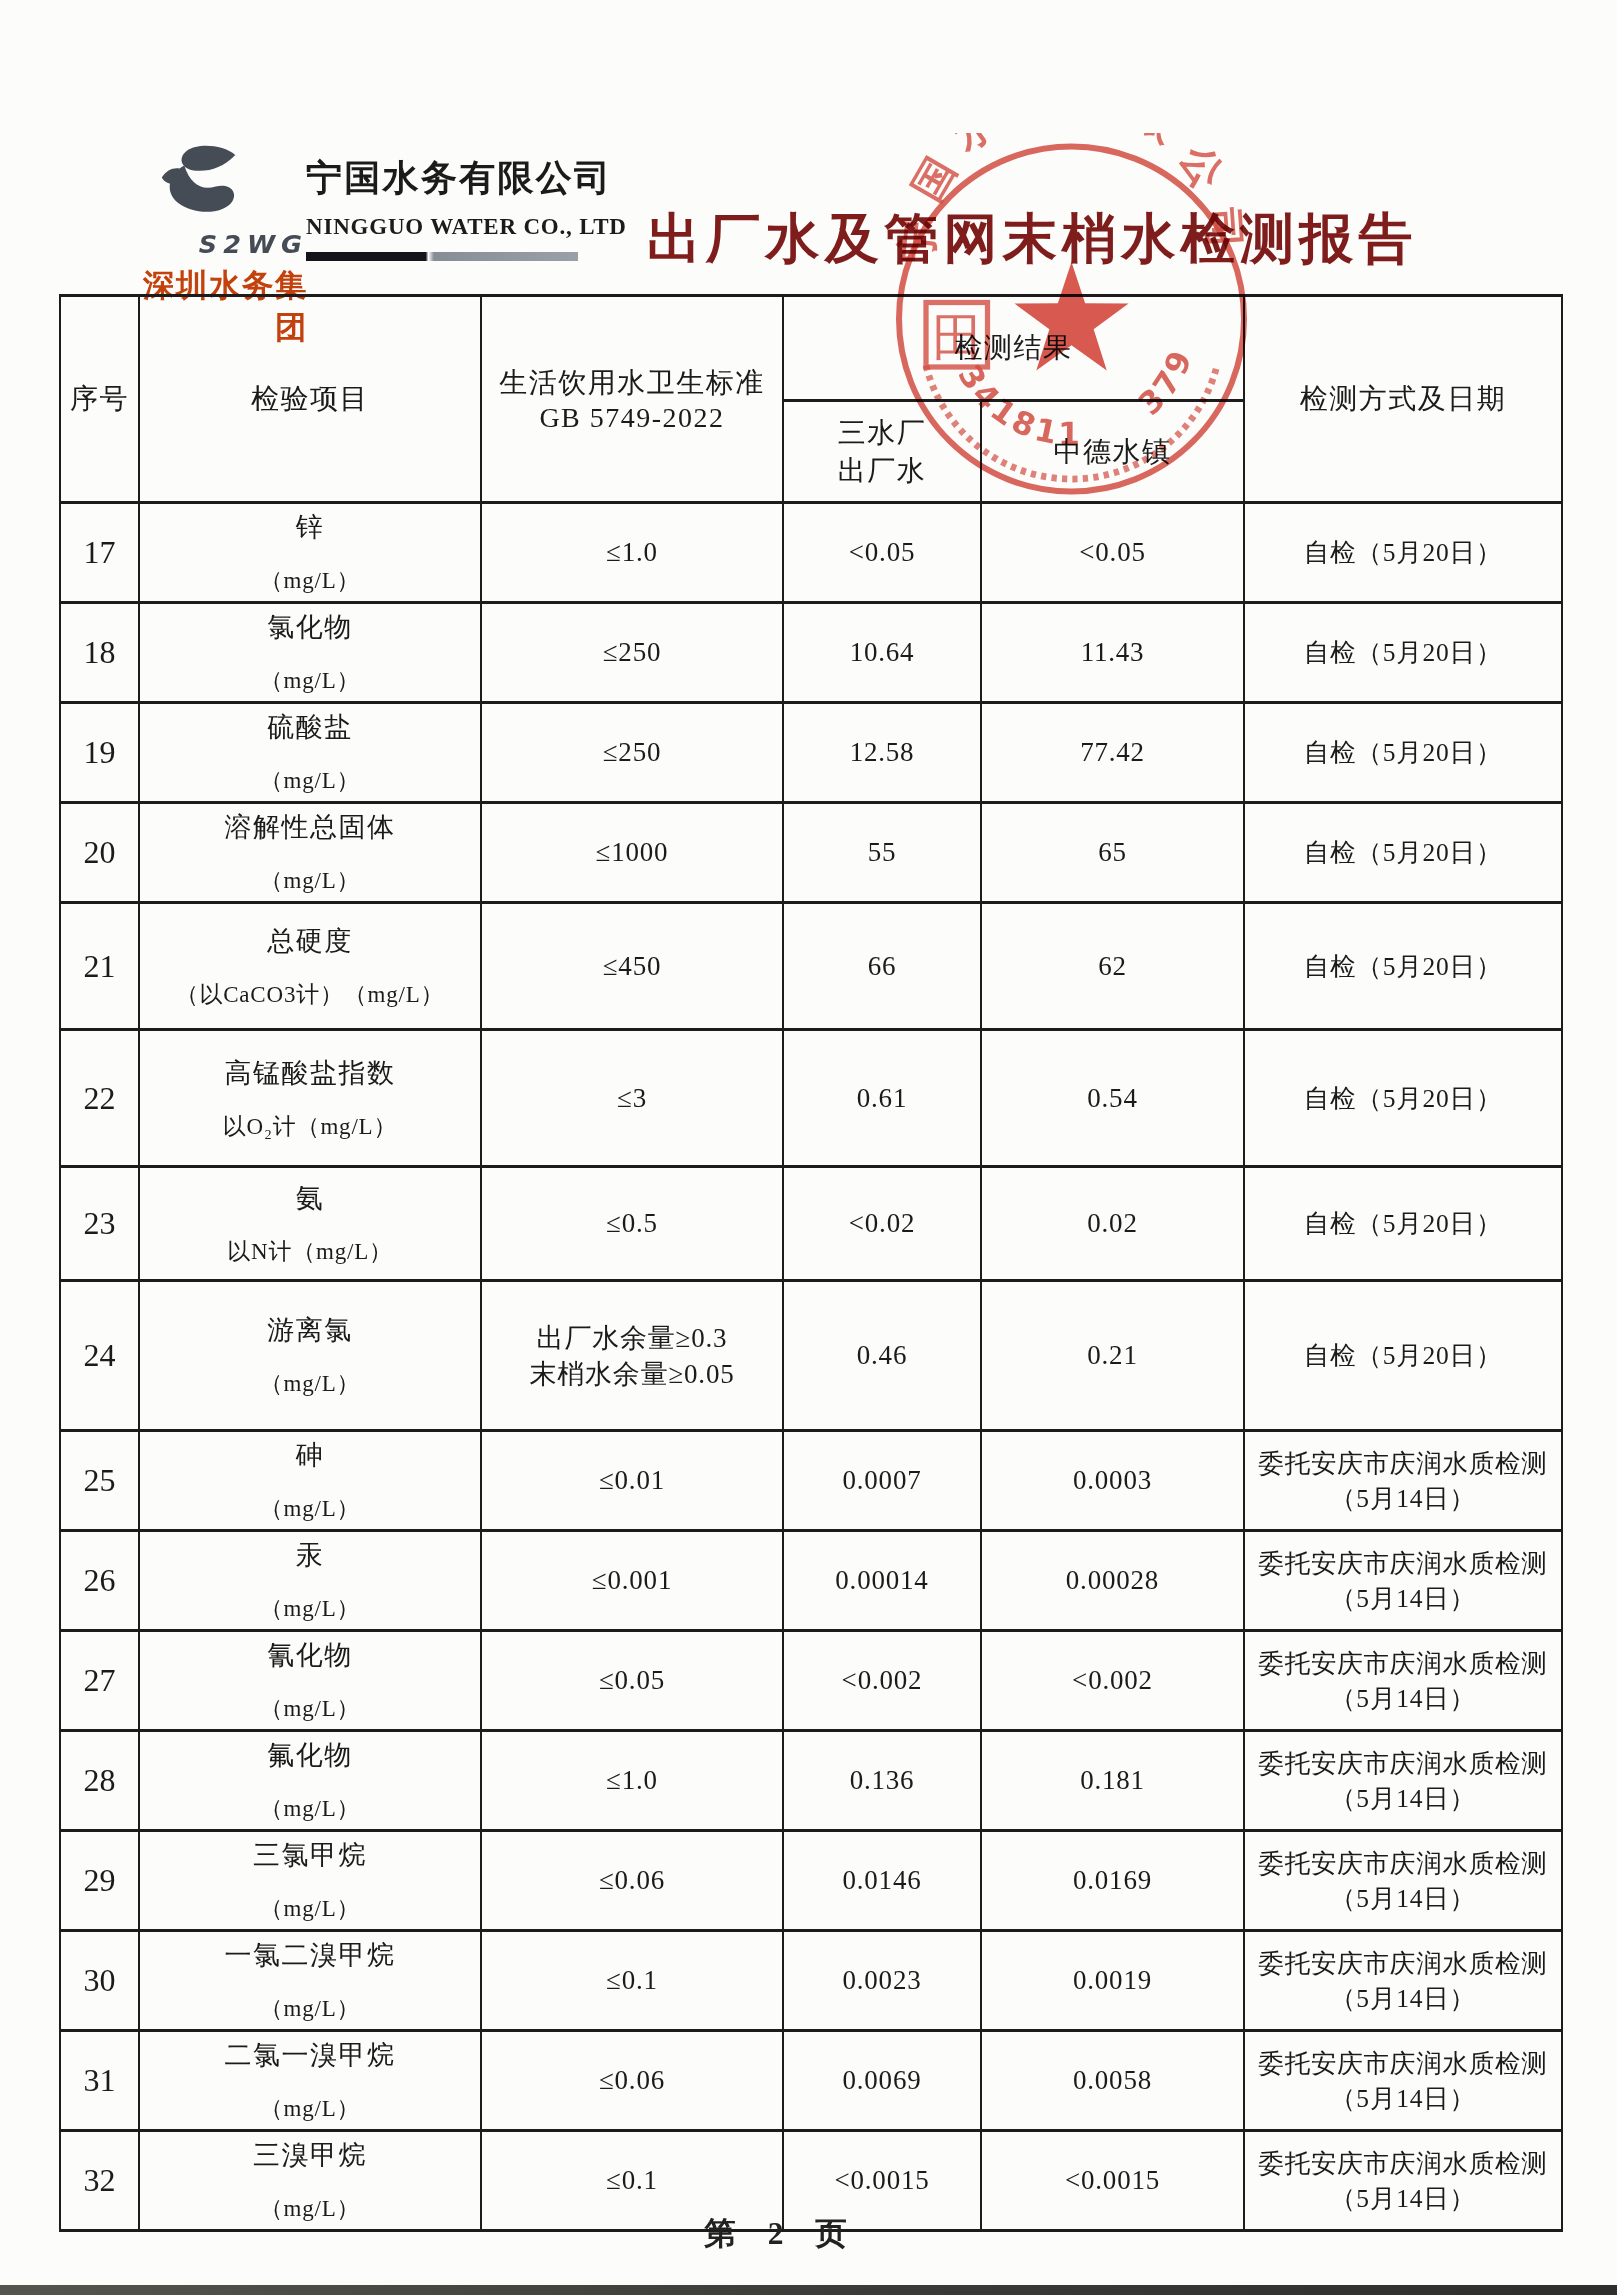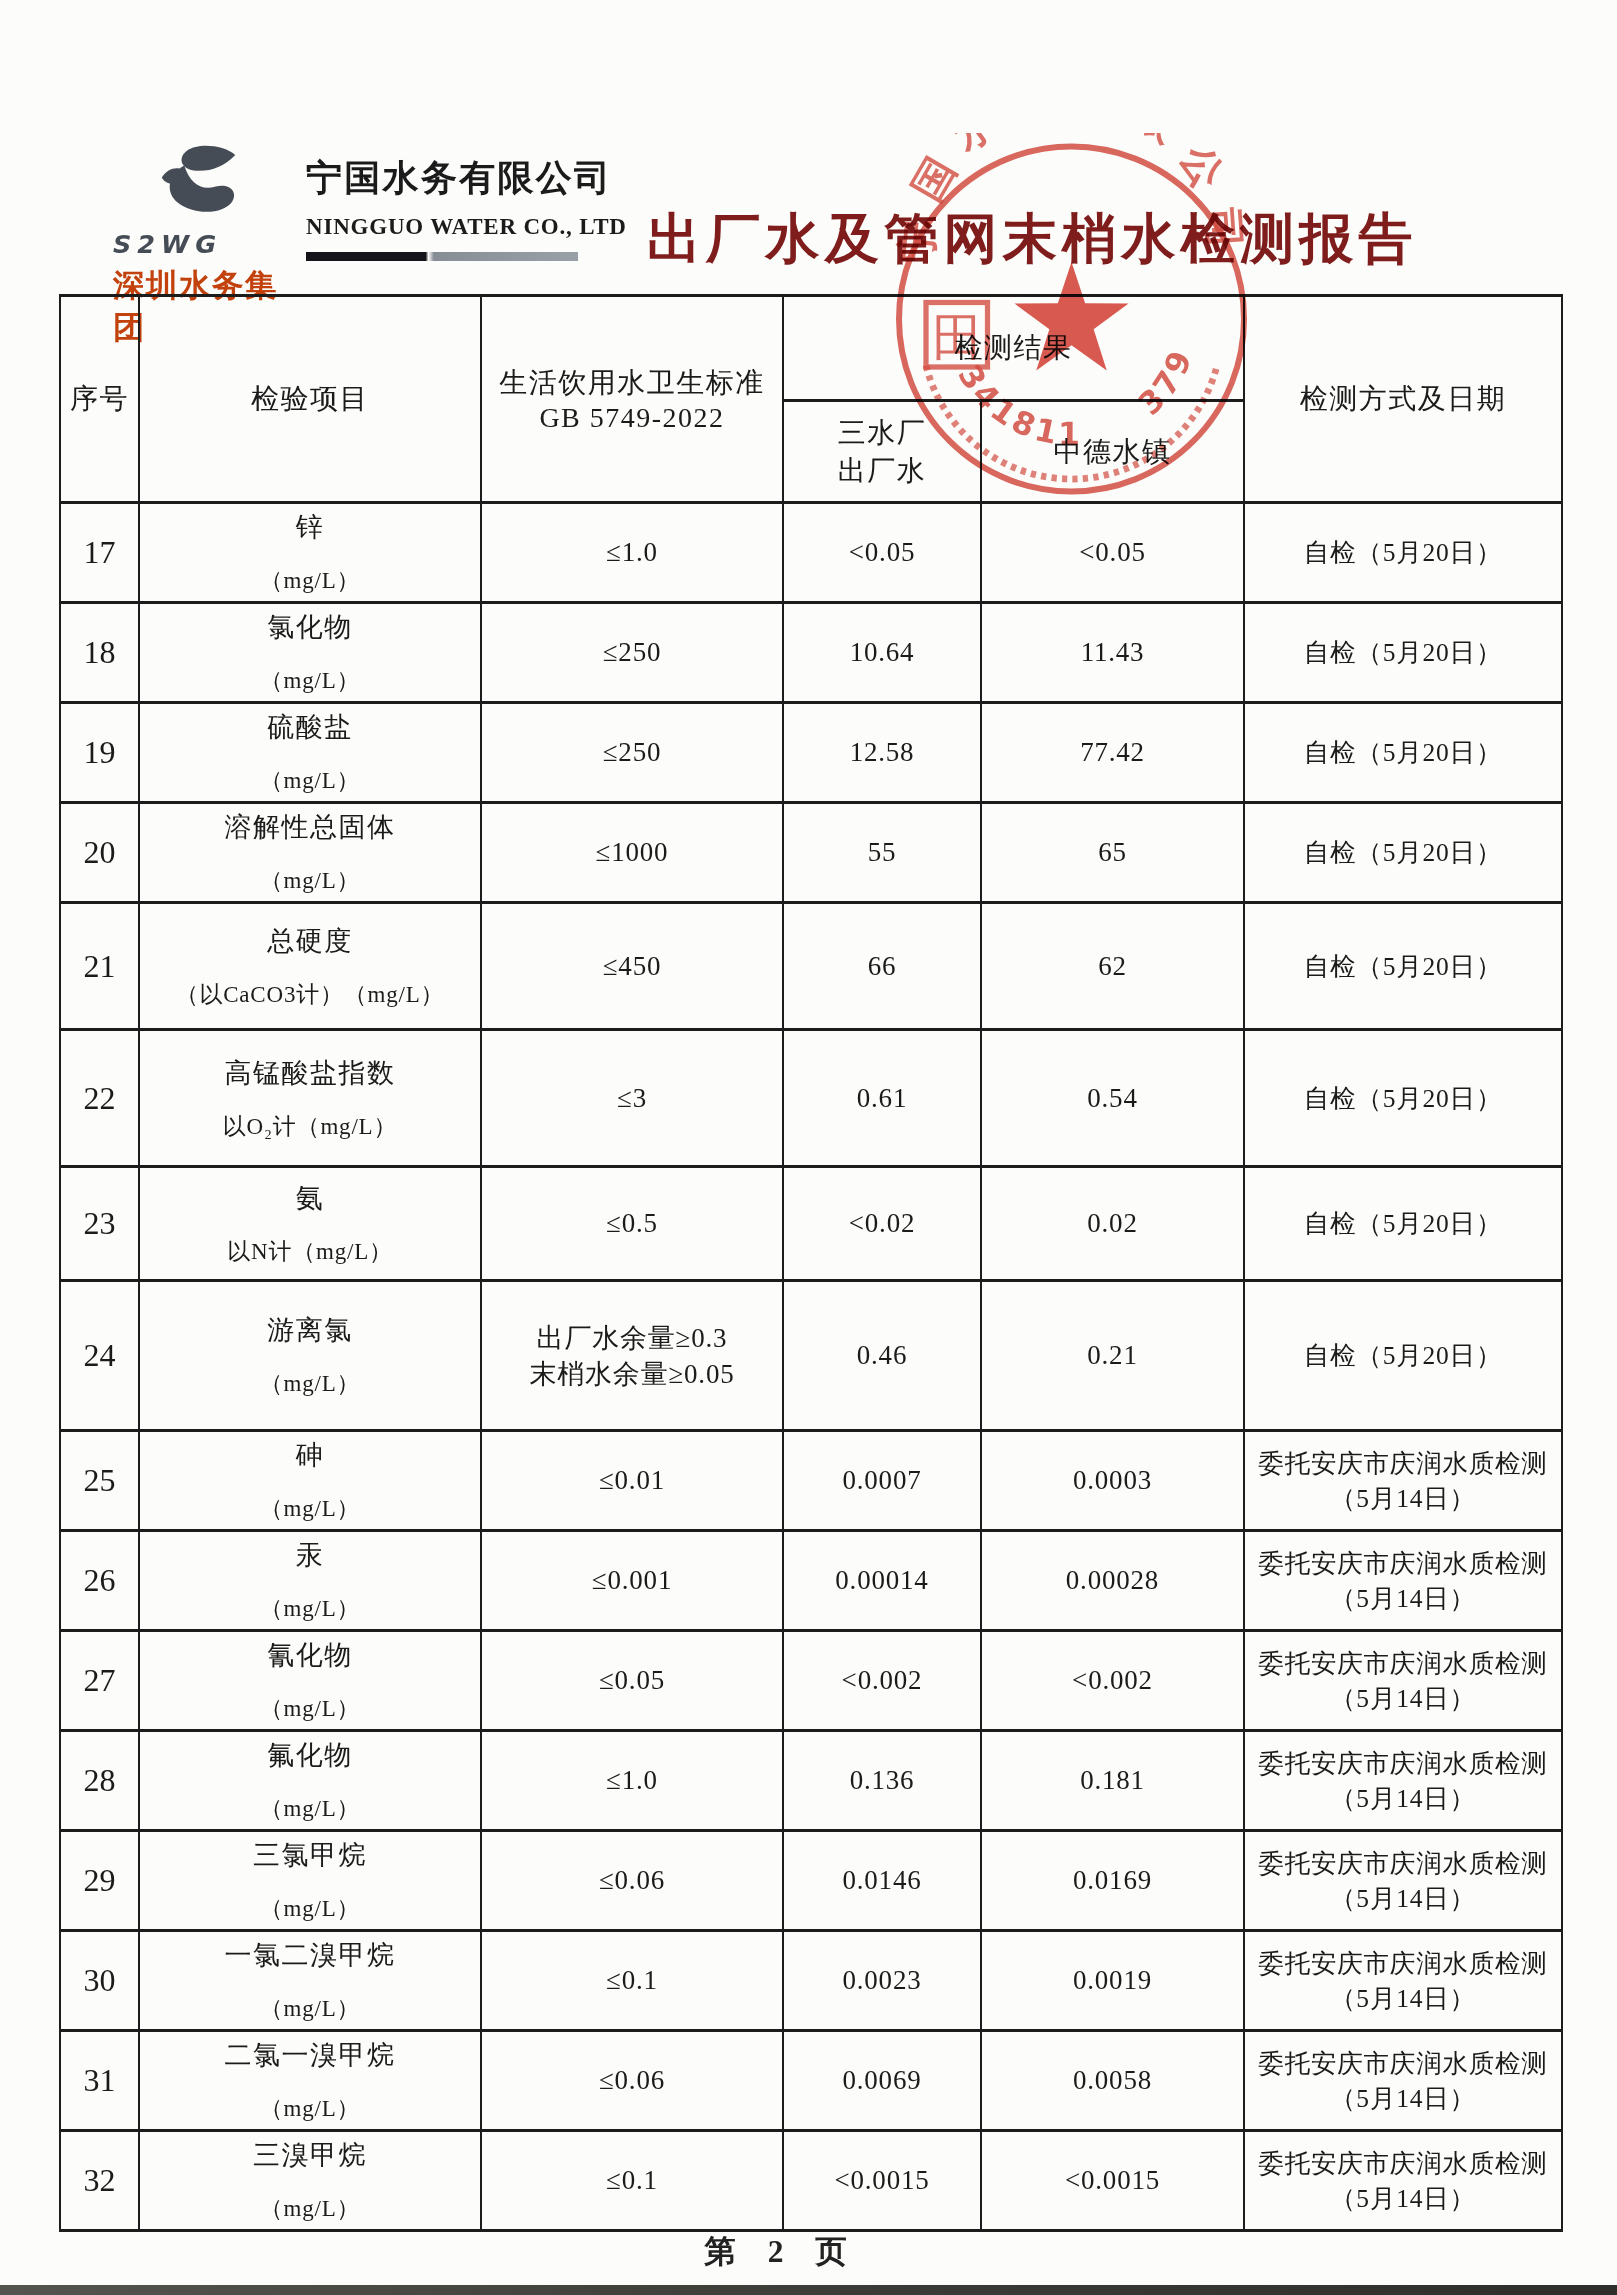--- a/index.html
+++ b/index.html
@@ -5,21 +5,21 @@
   html,body{margin:0;padding:0;background:#d8d8d4;}
   .page{
     position:relative;
     width:1617px;height:2295px;
     background:#fcfcfa;
     overflow:hidden;
     font-family:"Liberation Serif","DejaVu Serif",serif;
     color:#1b1b1b;
   }
   
-  .logo-block{position:absolute;left:113px;top:143px;width:195px;text-align:left;}
+  .logo-block{position:absolute;left:113px;top:143px;width:195px;text-align:right;}
   .logo-mark{display:block;margin:0 auto;}
   .logo-letters{
     font-family:"DejaVu Sans","Liberation Sans",sans-serif;
     font-weight:bold;font-style:italic;
     font-size:25.5px;letter-spacing:6px;color:#454c56;margin-top:1.5px;
   }
   .logo-group{font-size:31.5px;font-weight:bold;letter-spacing:1.5px;margin-top:6px;color:#c2410c;}
   .company-block{position:absolute;left:306px;top:154px;width:420px;}
   .company-cn{font-size:36px;font-weight:bold;letter-spacing:2.3px;white-space:nowrap;}
   .company-en{
@@ -63,21 +63,21 @@
   .item-name{font-size:27px;letter-spacing:1.5px;}
   .item-unit{font-size:23px;letter-spacing:0.8px;margin-top:20px;}
   
   .stamp{
     position:absolute;left:887px;top:133px;width:369px;height:375px;
     mix-blend-mode:multiply;opacity:.88;pointer-events:none;
   }
   
   .page-footer{
     position:absolute;top:2213px;left:0;width:1563px;
-    text-align:center;font-size:31.5px;letter-spacing:12px;font-weight:bold;color:#222;margin-top:18px;
+    text-align:center;font-size:31.5px;letter-spacing:12px;font-weight:bold;color:#222;
   }
   .scan-edge-bottom{
     position:absolute;left:0;bottom:0;width:1617px;height:10.5px;
     background:linear-gradient(90deg,#55554f 0%,#3a3a36 55%,#2e2e2b 100%);
   }
 </style>
 </head>
 <body>
 
 <div class="page">

